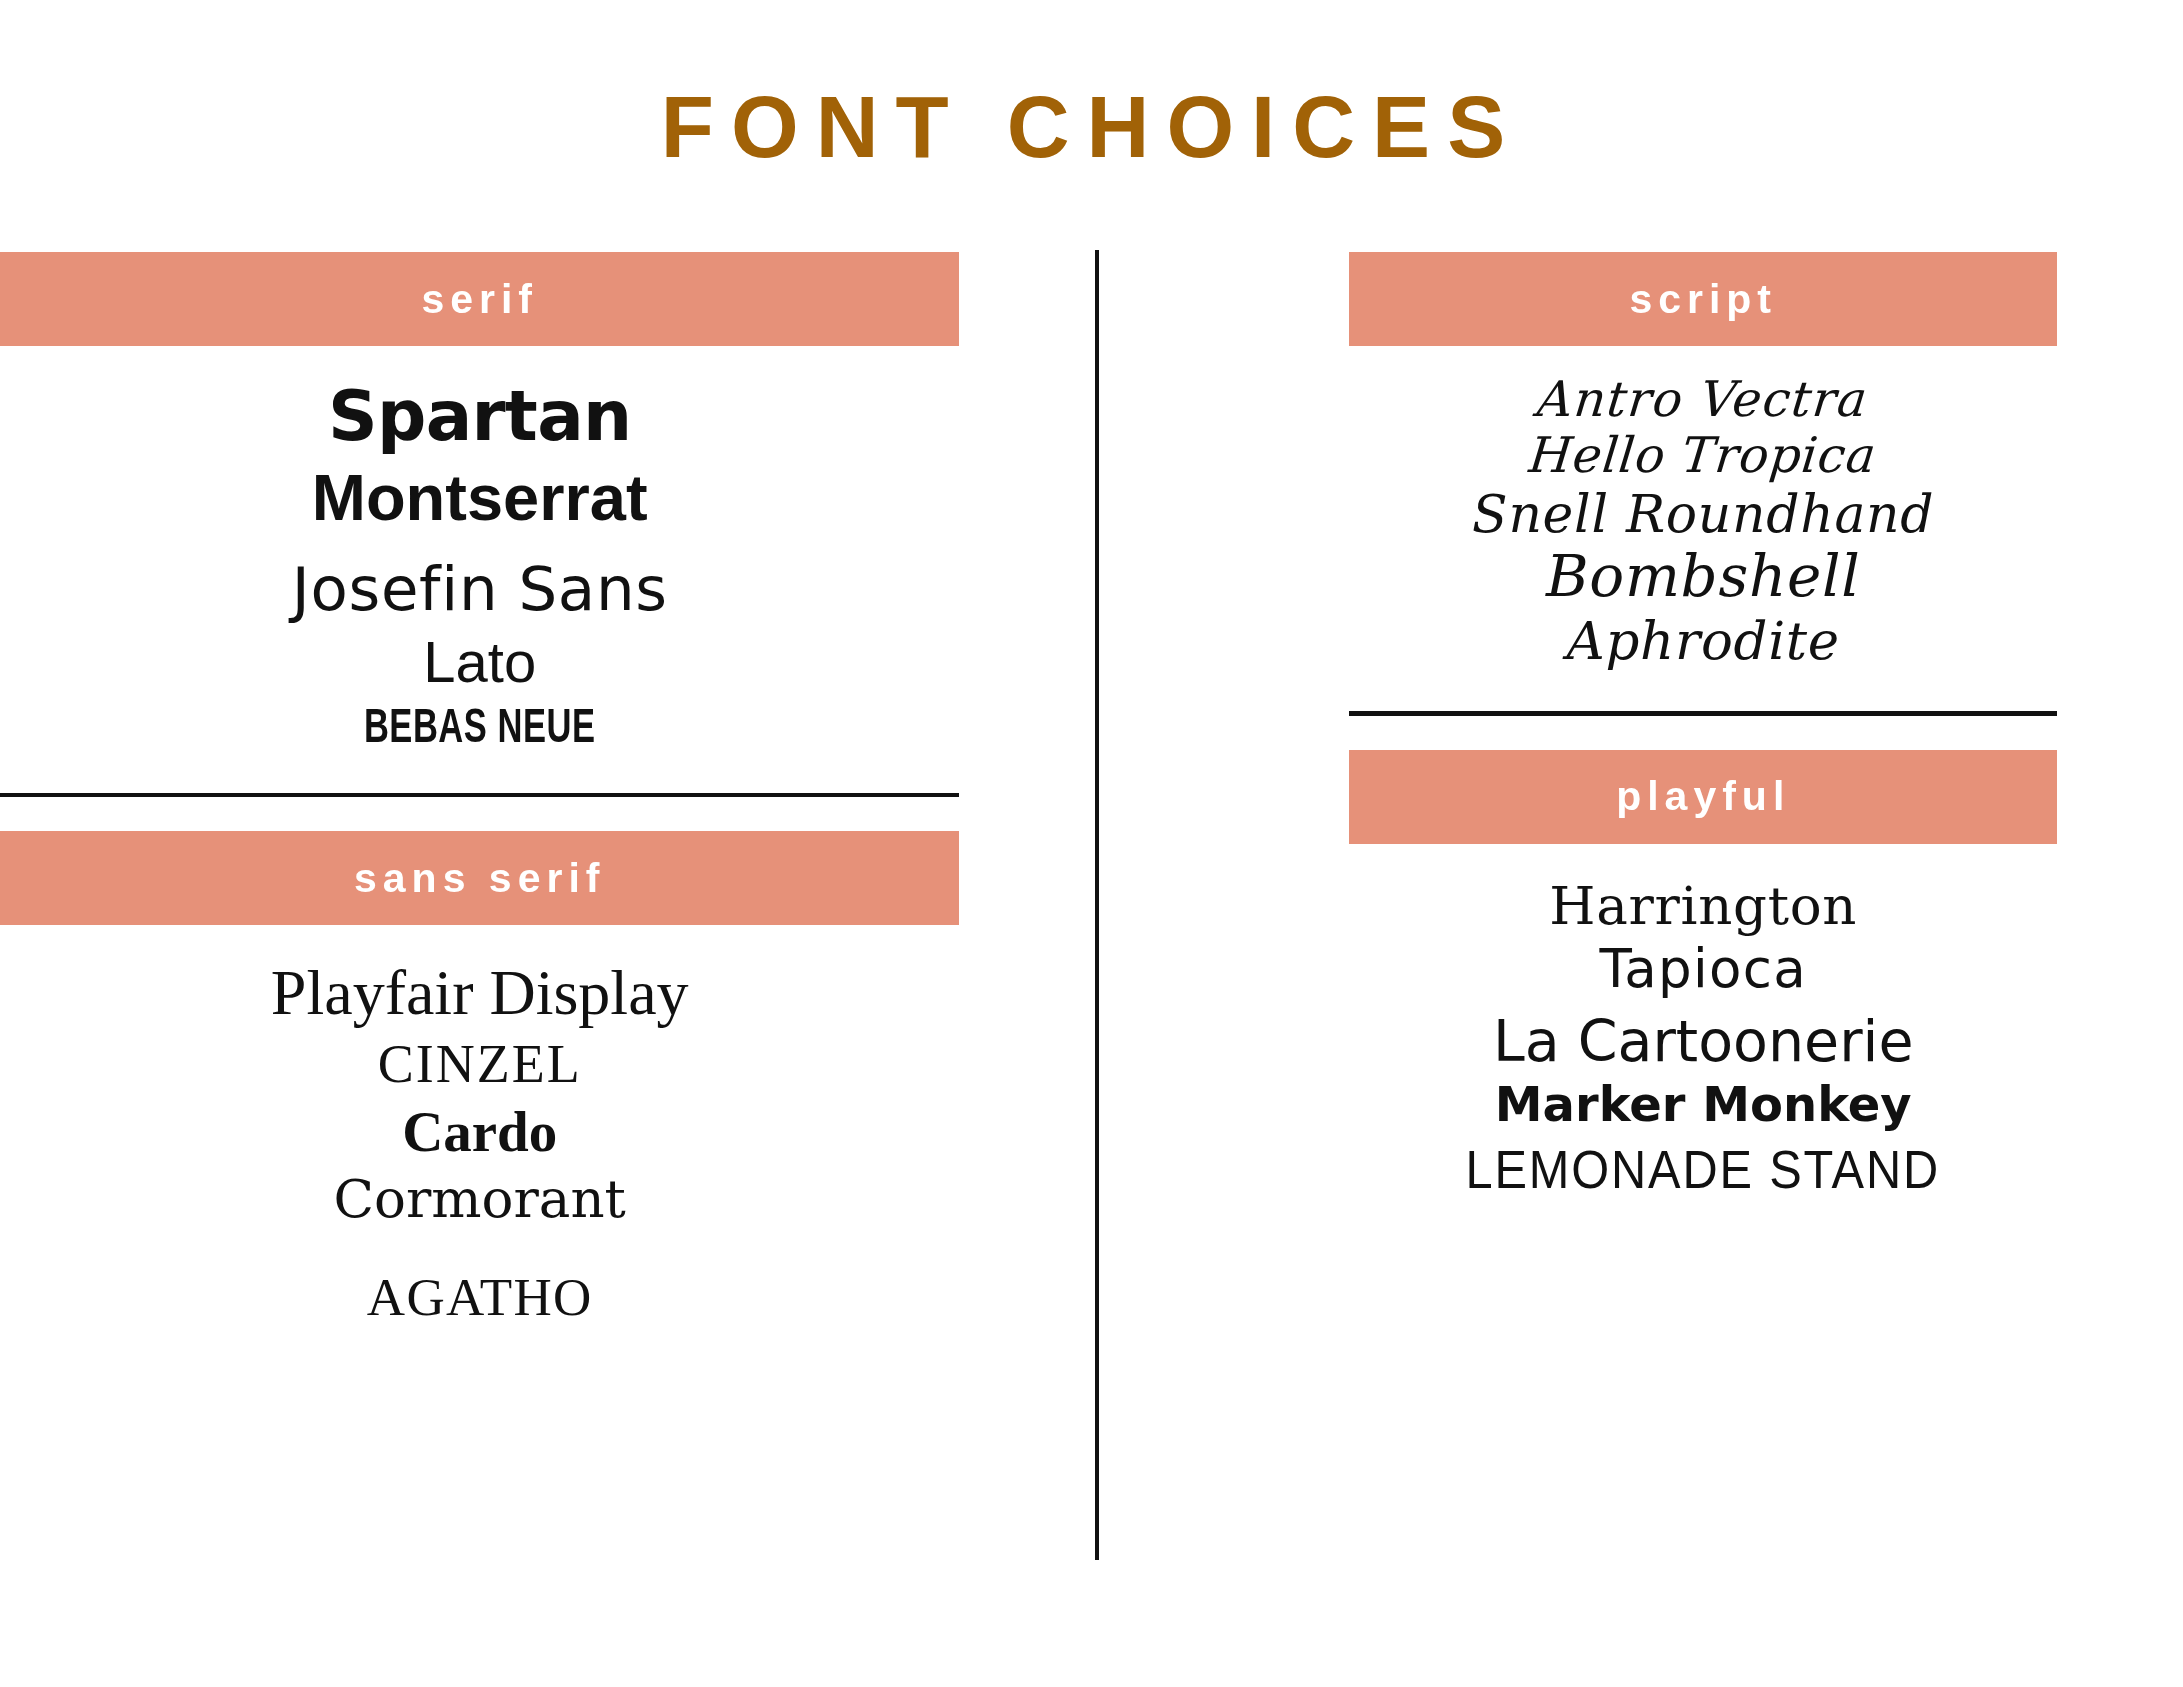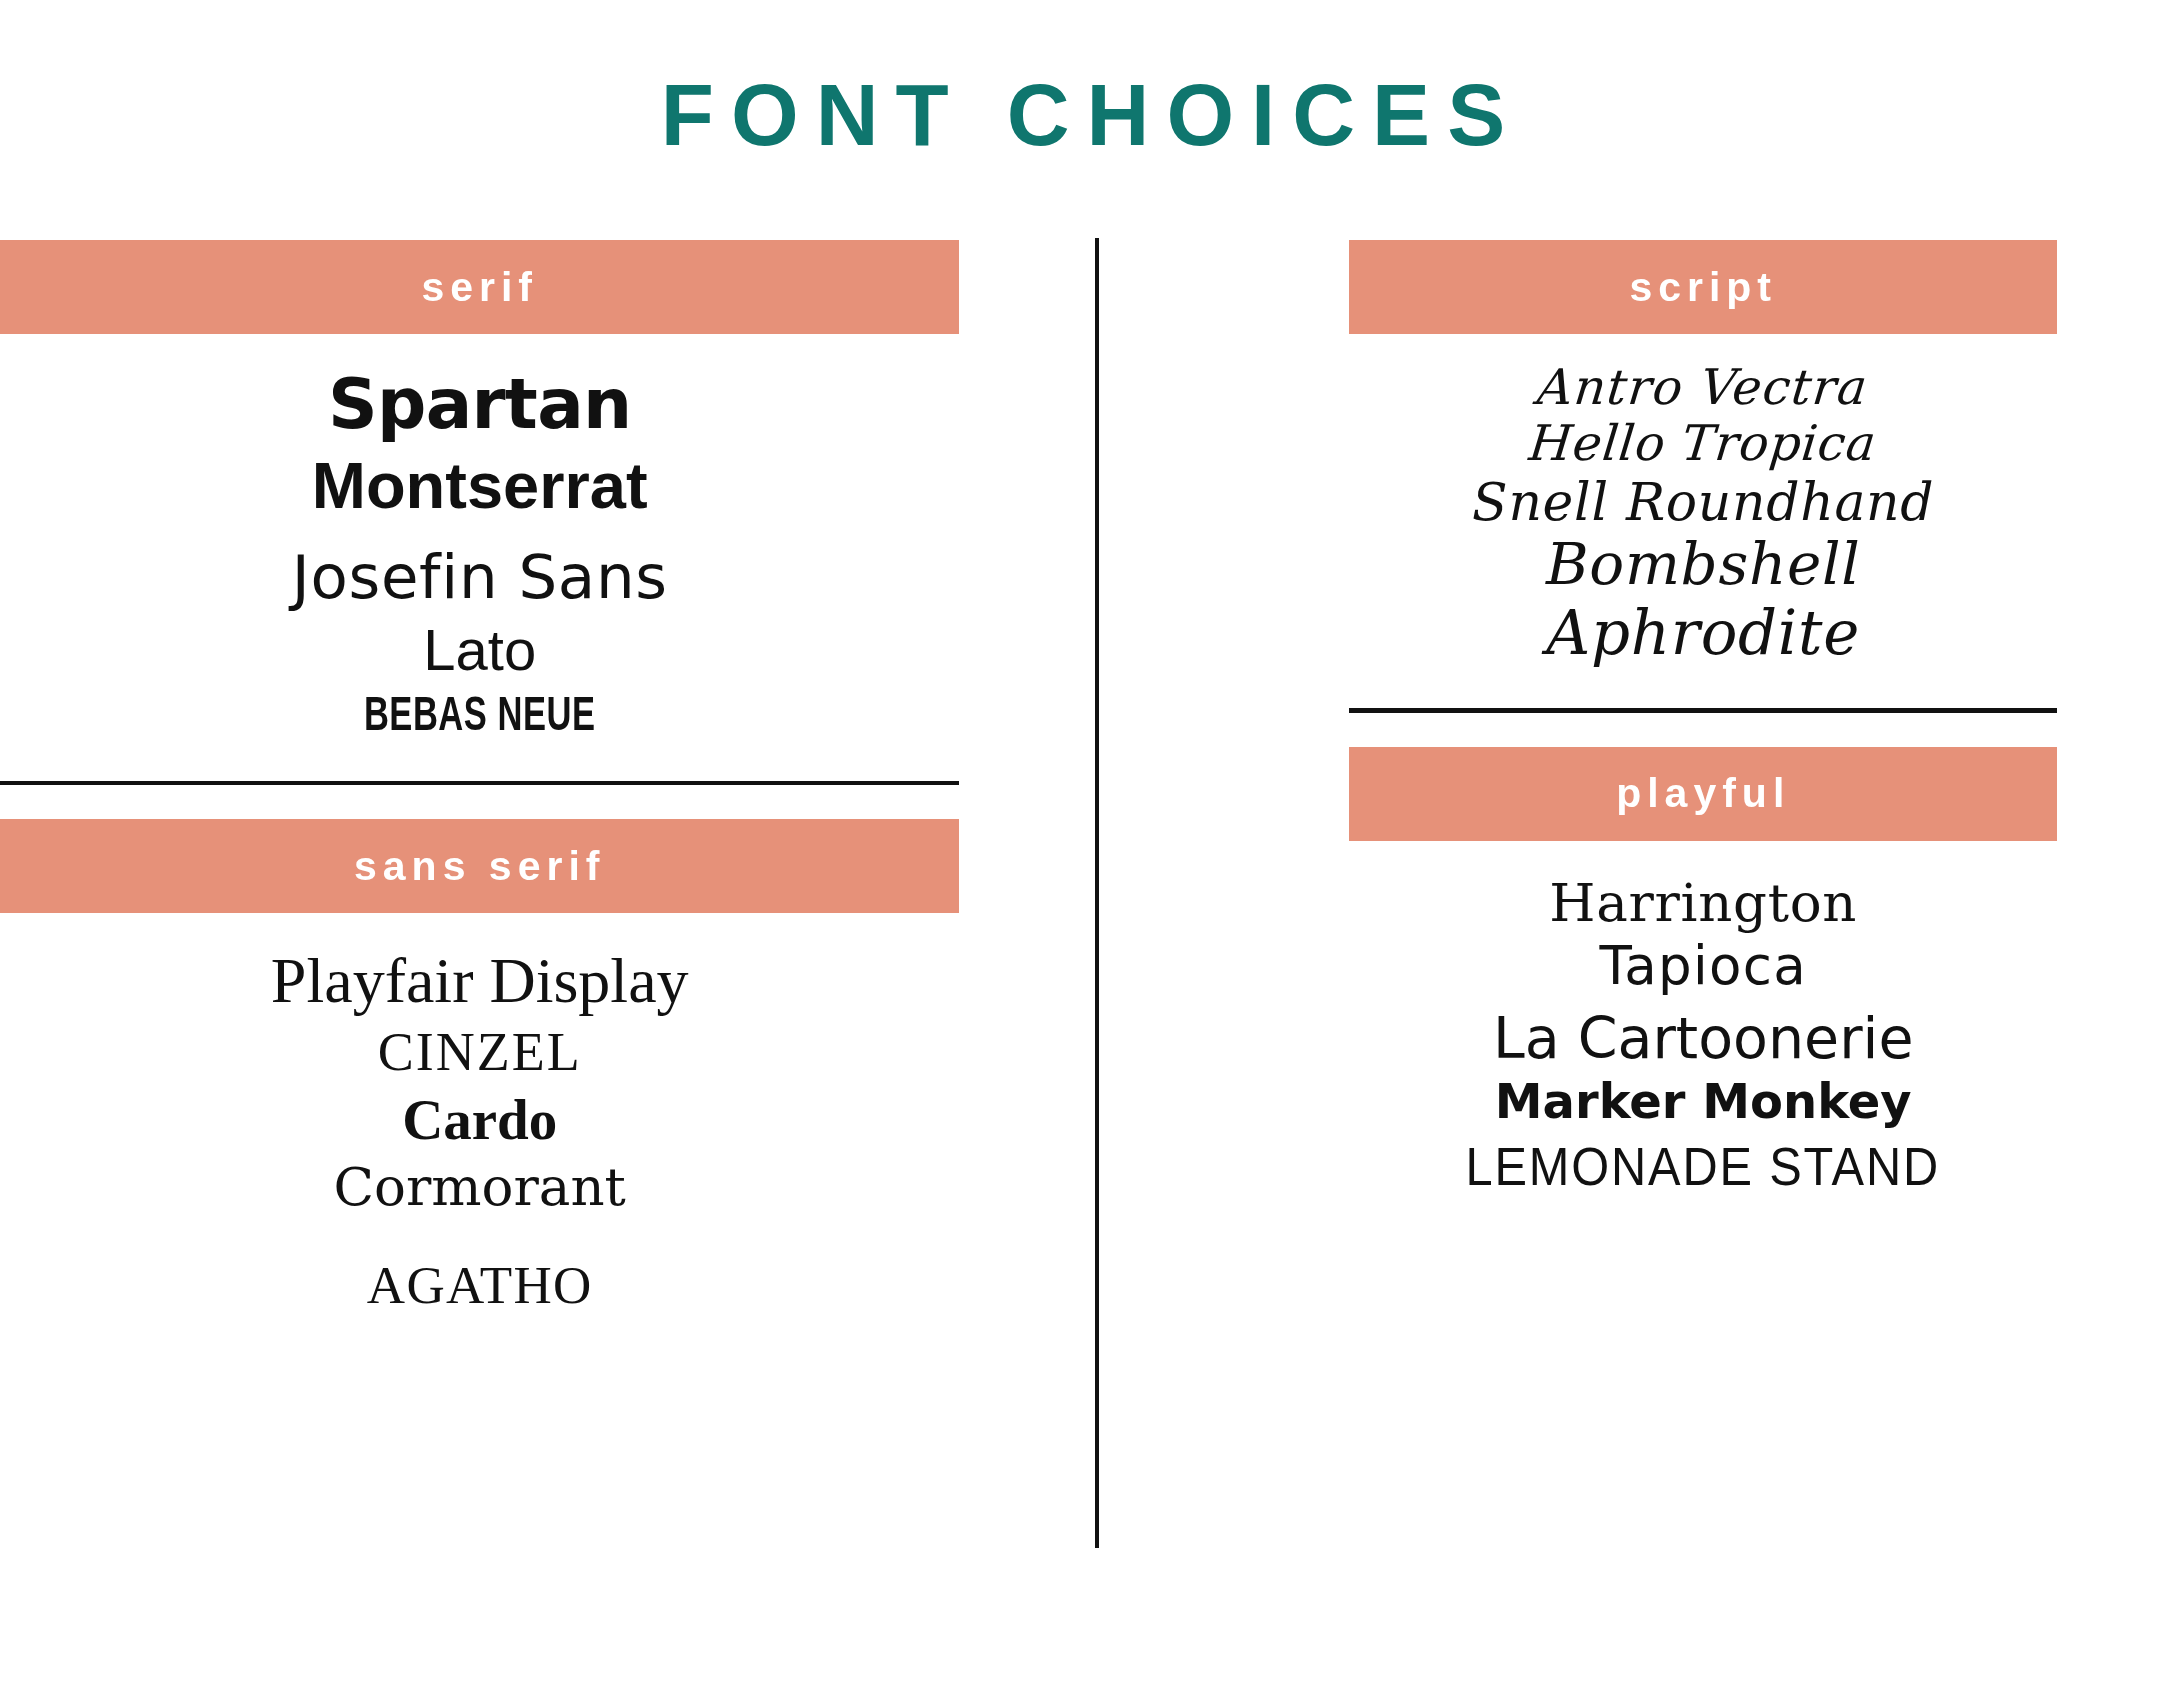--- a/index.html
+++ b/index.html
@@ -20,24 +20,25 @@
     width: 2183px;
     height: 1687px;
     box-sizing: border-box;
   }
   .title {
     text-align: center;
     font-family: "Liberation Sans", sans-serif;
     font-weight: bold;
     font-size: 87px;
     letter-spacing: 17px;
-    color: #0f766e;
+    color: #a16207;
     padding-top: 71px;
     line-height: 1.0;
     white-space: nowrap;
+    margin-top: 12px;
   }
   .columns {
     position: absolute;
     top: 228px;
     left: 0;
     width: 2183px;
     height: 1459px;
     display: flex;
     flex-direction: row;
   }
@@ -179,21 +180,21 @@
     font-size: 52px;
     letter-spacing: 0.7px;
     margin-bottom: 1.3px;
   }
   .sc-bomb {
     font-size: 58px;
     letter-spacing: 0.7px;
     margin-bottom: 1.3px;
   }
   .sc-aphro {
-    font-size: 61px;
+    font-size: 53px;
     letter-spacing: 0.7px;
   }
   
   .pf-harrington {
     font-family: "DejaVu Serif", serif;
     font-size: 53px;
     letter-spacing: 0.7px;
     margin-bottom: 4px;
   }
   .pf-tapioca {

